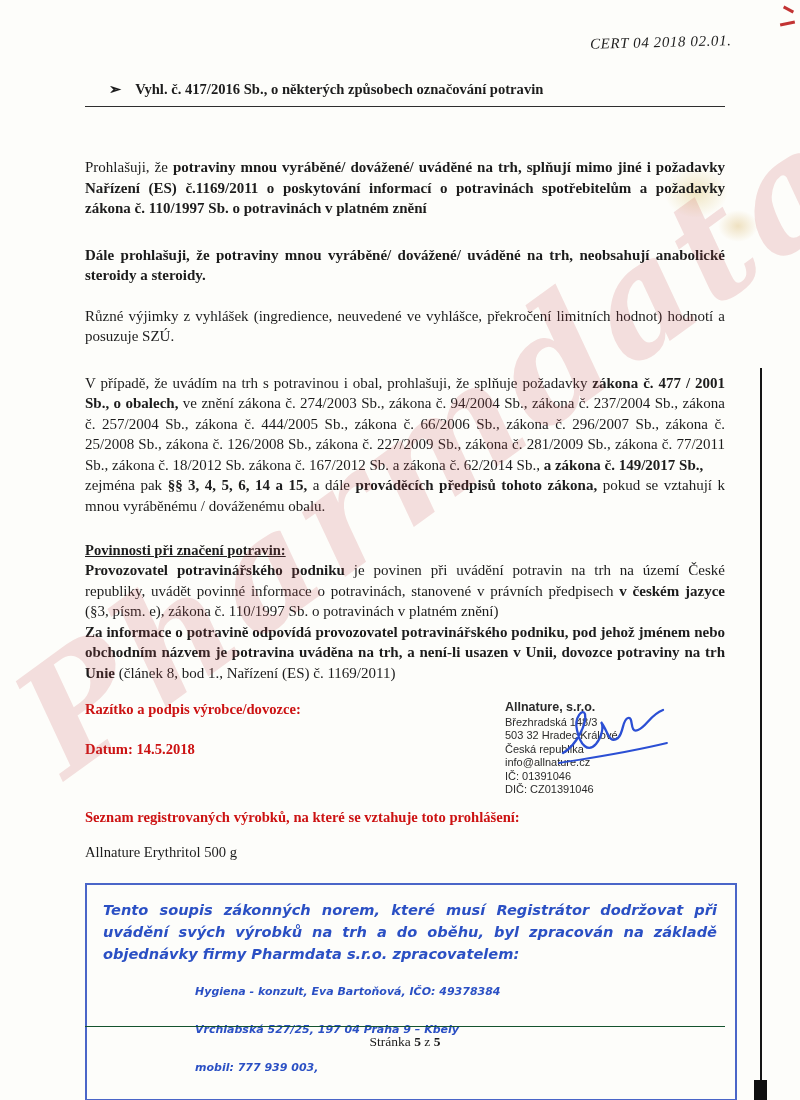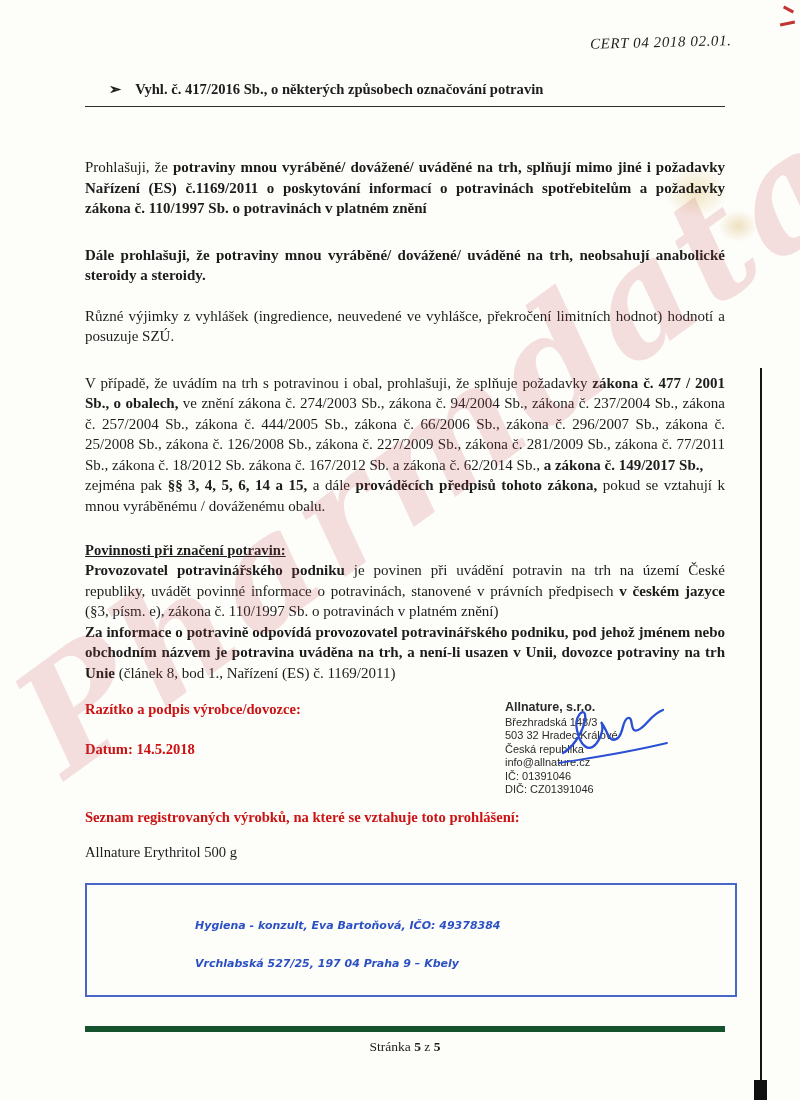--- a/index.html
+++ b/index.html
@@ -58,21 +58,21 @@
   .seznam-heading { margin-top:6px; }
   .product-line { margin-top:18px; font-size:14.6px; }
   .blue-box {
     margin-top:22px; width:652px; border:2px solid #4a66c8; padding:14px 18px 20px 16px;
     color:#2b50c4; font-family:"DejaVu Sans", sans-serif; font-style:italic; font-weight:bold;
     font-size:14.6px; line-height:22px;
   }
   .box-intro { text-align:justify; }
   .box-line { margin-top:16px; margin-left:92px; font-size:11px; }
   .footer {
-    position:absolute; left:85px; top:1026px; width:640px; border-top:6px solid #14532d;
+    position:absolute; left:85px; top:1026px; width:640px; border-top:1px solid #14532d;
     text-align:center; padding-top:7px; font-size:13.5px; font-family:"Liberation Serif", serif;
     z-index:2;
   }
 </style>
 </head>
 <body>
 
 <div class="page">
 
   <div class="scan-line-v"></div>
@@ -126,22 +126,24 @@
           <path d="M2 60 C32 55 64 51 110 40" stroke="#2b4fd4" stroke-width="1.8" fill="none" stroke-linecap="round"></path>
         </svg>
       </div>
     </div>
 
     <div class="red-label seznam-heading">Seznam registrovaných výrobků, na které se vztahuje toto prohlášení:</div>
 
     <p class="product-line">Allnature Erythritol 500 g</p>
 
     <div class="blue-box">
+      <div class="box-intro">Tento soupis zákonných norem, které musí Registrátor dodržovat při uvádění svých výrobků na trh a do oběhu, byl zpracován na základě objednávky firmy Pharmdata s.r.o. zpracovatelem:</div>
       <div class="box-line">Hygiena - konzult, Eva Bartoňová, IČO:  49378384</div>
       <div class="box-line">Vrchlabská 527/25, 197 04   Praha 9 – Kbely</div>
+      <div class="box-line">mobil: 777 939 003,</div>
 
     </div>
 
   </div>
 
   <div class="footer"><span>Stránka </span><span style="font-weight: bold;">5</span><span> z </span><span style="font-weight: bold;">5</span></div>
 
 </div>
 
 </body></html>

